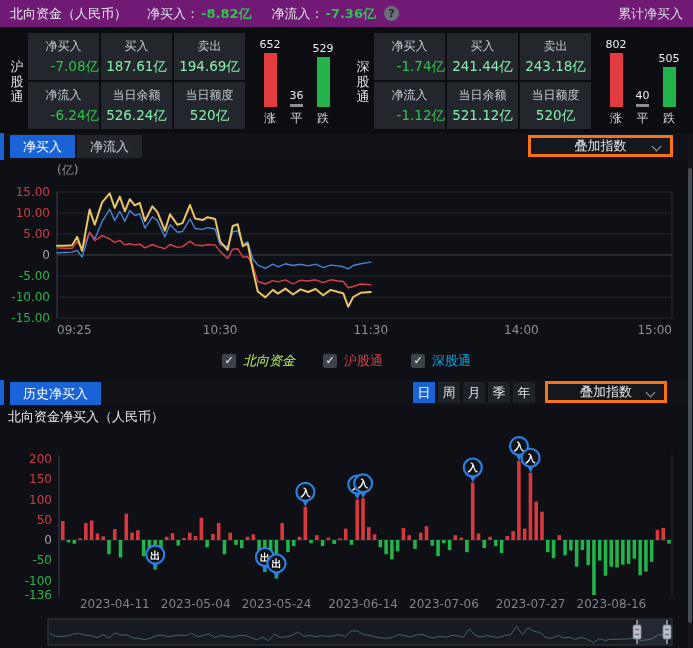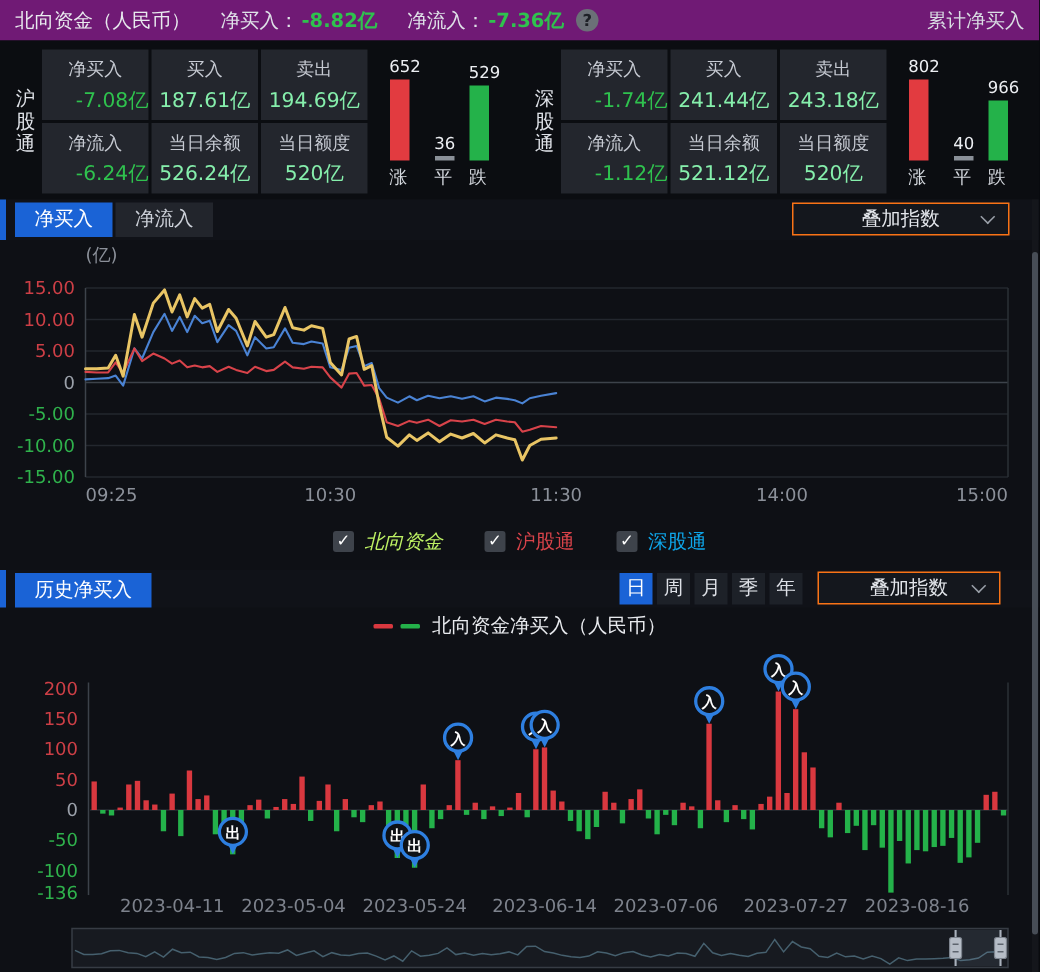--- a/index.html
+++ b/index.html
@@ -20,45 +20,45 @@
   .stats{position:absolute;top:27px;left:0;width:693px;height:106px;background:#0b0d11;display:flex;}
   .panel{width:346px;display:flex;padding:6px 2px 4px 6px;box-sizing:border-box;}
   .vlabel{width:22px;display:flex;flex-direction:column;justify-content:center;align-items:center;
           color:#dfe2e8;font-size:13px;line-height:15px;}
   .cells{display:grid;grid-template-columns:repeat(3,71px);grid-template-rows:1fr 1fr;gap:2px;}
   .cell{background:#23262d;text-align:center;display:flex;flex-direction:column;justify-content:center;}
   .cell .cl{color:#c6cad2;font-size:12px;}
   .cell .cv{color:#86efac;font-size:13.5px;margin-top:3px;}
   .cell .cv.neg{color:#2fc24e;text-align:right;}
   .updown{flex:1;display:flex;justify-content:space-around;align-items:flex-end;padding:0 6px 2px 10px;}
-  .ud{display:flex;flex-direction:column;align-items:flex-start;justify-content:flex-end;height:92px;}
+  .ud{display:flex;flex-direction:column;align-items:center;justify-content:flex-end;height:92px;}
   .ud .uc{font-size:11px;color:#eceef2;margin-bottom:2px;}
   .ud .ub{width:13px;}
   .ud .ul{font-size:12px;color:#d3d7dd;margin-top:3px;}
   
   .trow{position:absolute;left:0;width:693px;background:#101218;}
   .accent{position:absolute;left:0;top:0;width:4px;height:100%;background:#1a63d6;}
   .tabs{position:absolute;left:10px;top:2px;display:flex;gap:2px;}
   .tab{padding:0 13px;height:23px;line-height:23px;background:#22252c;color:#ccd0d8;cursor:pointer;}
   .tab.active{background:#1a63d6;color:#fff;}
-  .dd{position:absolute;height:22px;border:1px solid #f97316;background:#14171d;color:#e4e7ec;
+  .dd{position:absolute;height:22px;border:3px solid #f97316;background:#14171d;color:#e4e7ec;
       display:flex;align-items:center;justify-content:center;box-sizing:border-box;}
   .dd .chev{position:absolute;right:10px;top:7px;width:6px;height:6px;border-right:1.5px solid #9aa0a9;
             border-bottom:1.5px solid #9aa0a9;transform:rotate(45deg);margin-top:-2px;}
   .pbtns{position:absolute;left:413px;top:2px;display:flex;gap:3px;}
   .pbtn{width:22px;height:21px;line-height:21px;text-align:center;background:#1d2128;color:#dde0e6;cursor:pointer;}
   .pbtn.active{background:#1a63d6;color:#fff;}
   
   .legend1{position:absolute;top:348px;left:0;width:693px;height:26px;display:flex;
            justify-content:center;align-items:center;gap:28px;}
   .litem{display:flex;align-items:center;gap:7px;cursor:pointer;}
   .cb{width:14px;height:14px;background:#3e434b;border-radius:2px;color:#fff;font-size:11px;
       line-height:14px;text-align:center;}
   .legend2{position:absolute;top:408px;left:0;width:693px;height:18px;display:flex;
-           justify-content:center;align-items:center;}
+           justify-content:center;align-items:flex-start;flex-direction:column;}
   .dash{width:13px;height:3px;border-radius:1px;}
   .legend2 .t{margin-left:8px;color:#e8eaee;}
   svg{position:absolute;left:0;}
   svg text{font-family:"DejaVu Sans","Liberation Sans",sans-serif;}
   
   .vscroll{position:absolute;right:1px;top:133px;width:4px;height:515px;background:#14161b;}
   .vthumb{position:absolute;left:0;top:35px;width:4px;height:455px;background:#474d56;border-radius:2px;}
 </style>
 </head>
 <body>
@@ -164,21 +164,21 @@
             <div class="uc">802</div>
             <div class="ub" style="height: 54px; background: rgb(226, 59, 64);"></div>
             <div class="ul">涨</div>
           </div>
           <div class="ud">
             <div class="uc">40</div>
             <div class="ub" style="height: 3px; background: rgb(138, 144, 152);"></div>
             <div class="ul">平</div>
           </div>
           <div class="ud">
-            <div class="uc">966</div>
+            <div class="uc">505</div>
             <div class="ub" style="height: 40px; background: rgb(36, 178, 74);"></div>
             <div class="ul">跌</div>
           </div>
         </div>
       </div>
     </div>
 
   <div class="trow" style="top:133px;height:27px;">
     <div class="accent"></div>
     <div class="tabs">

